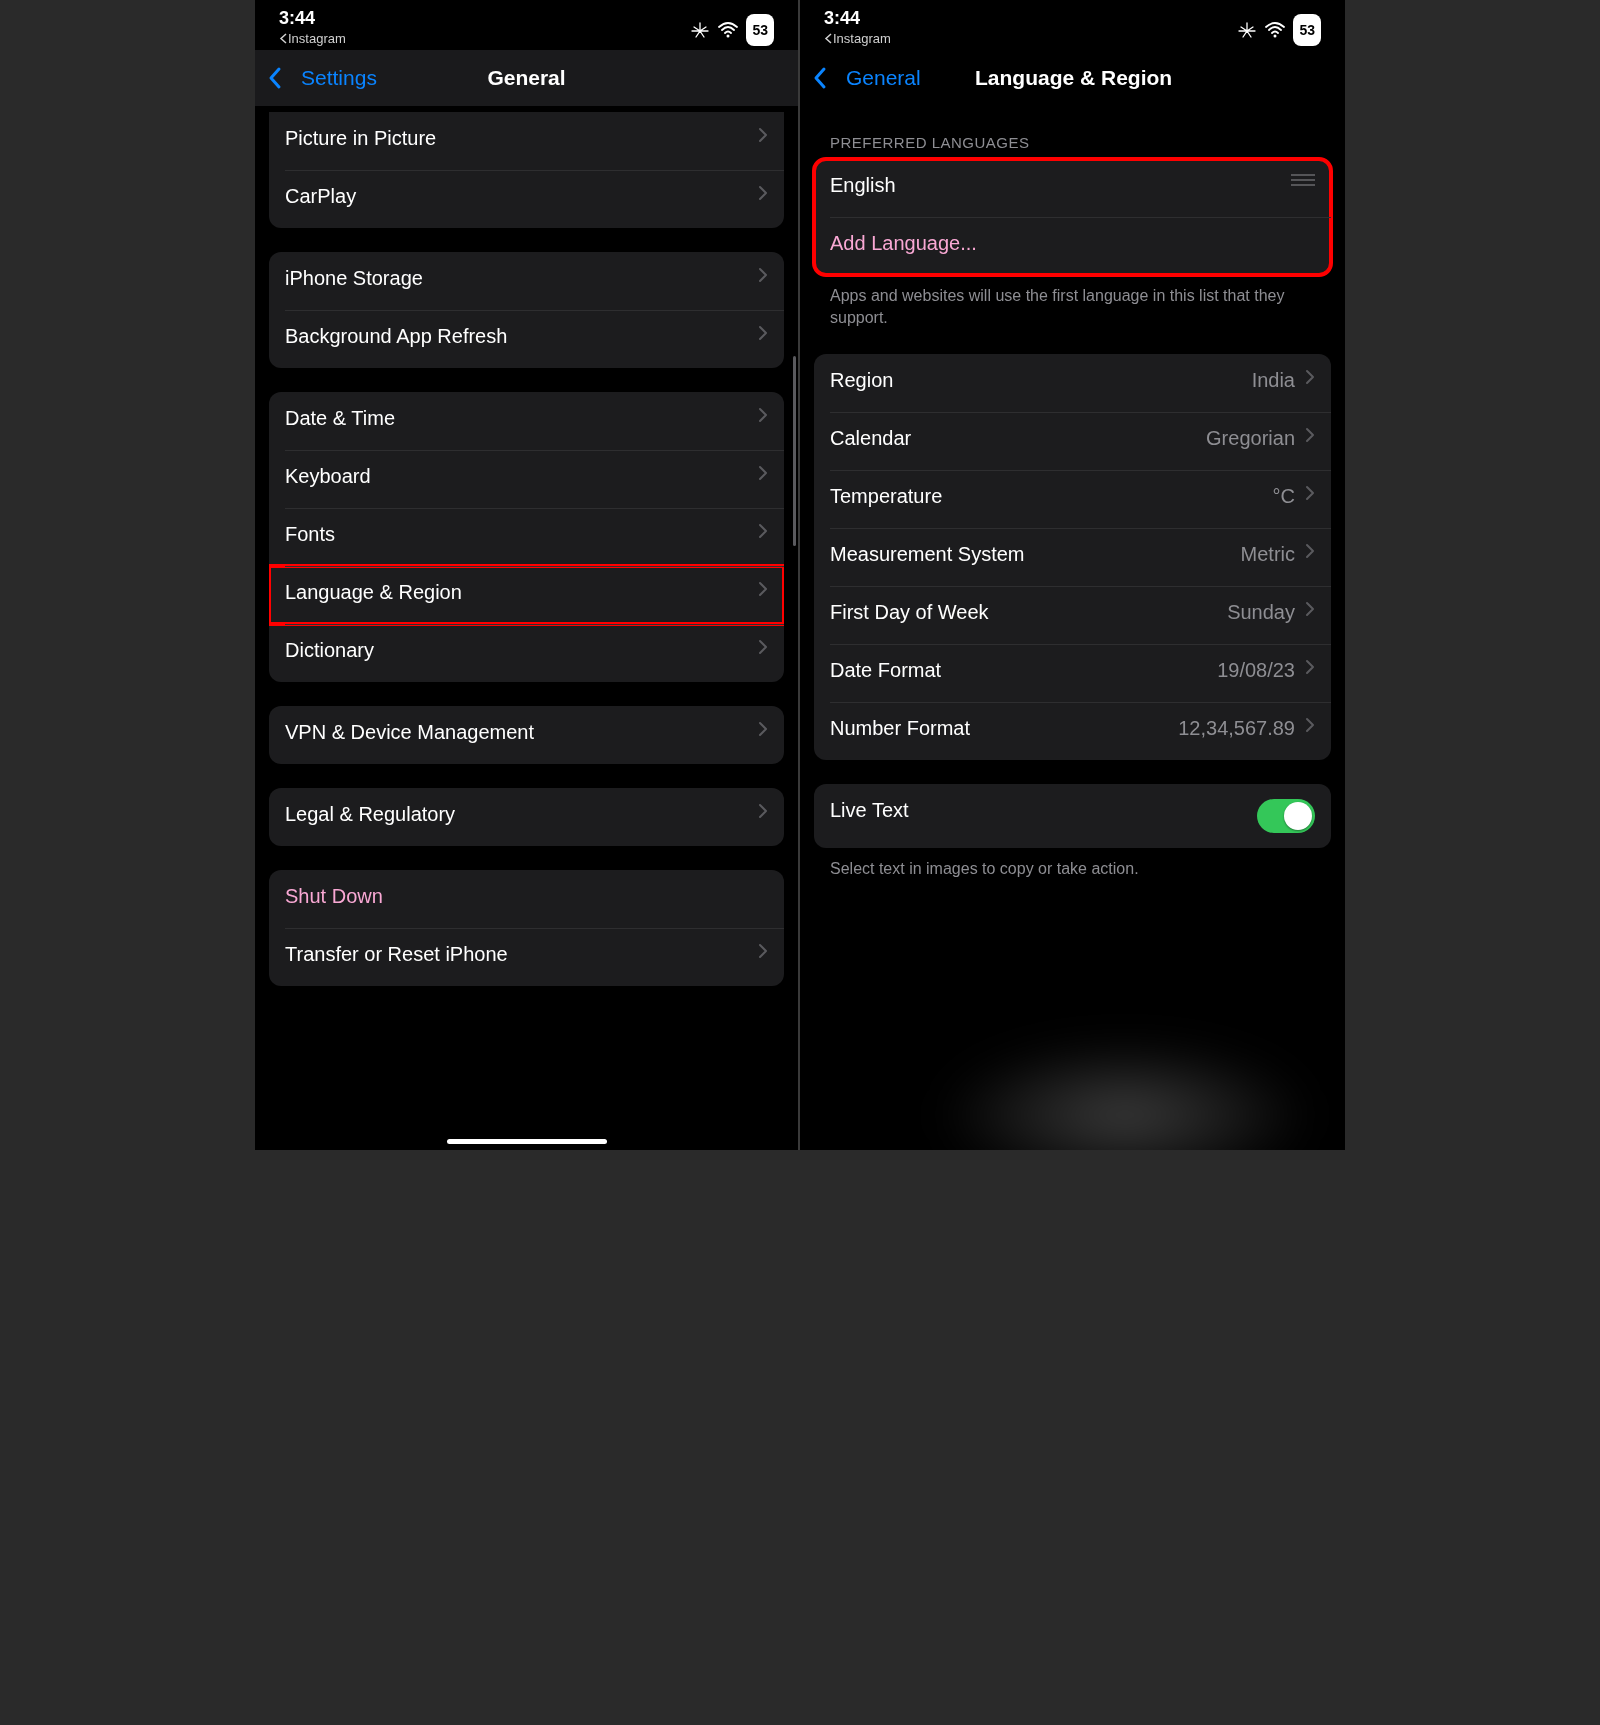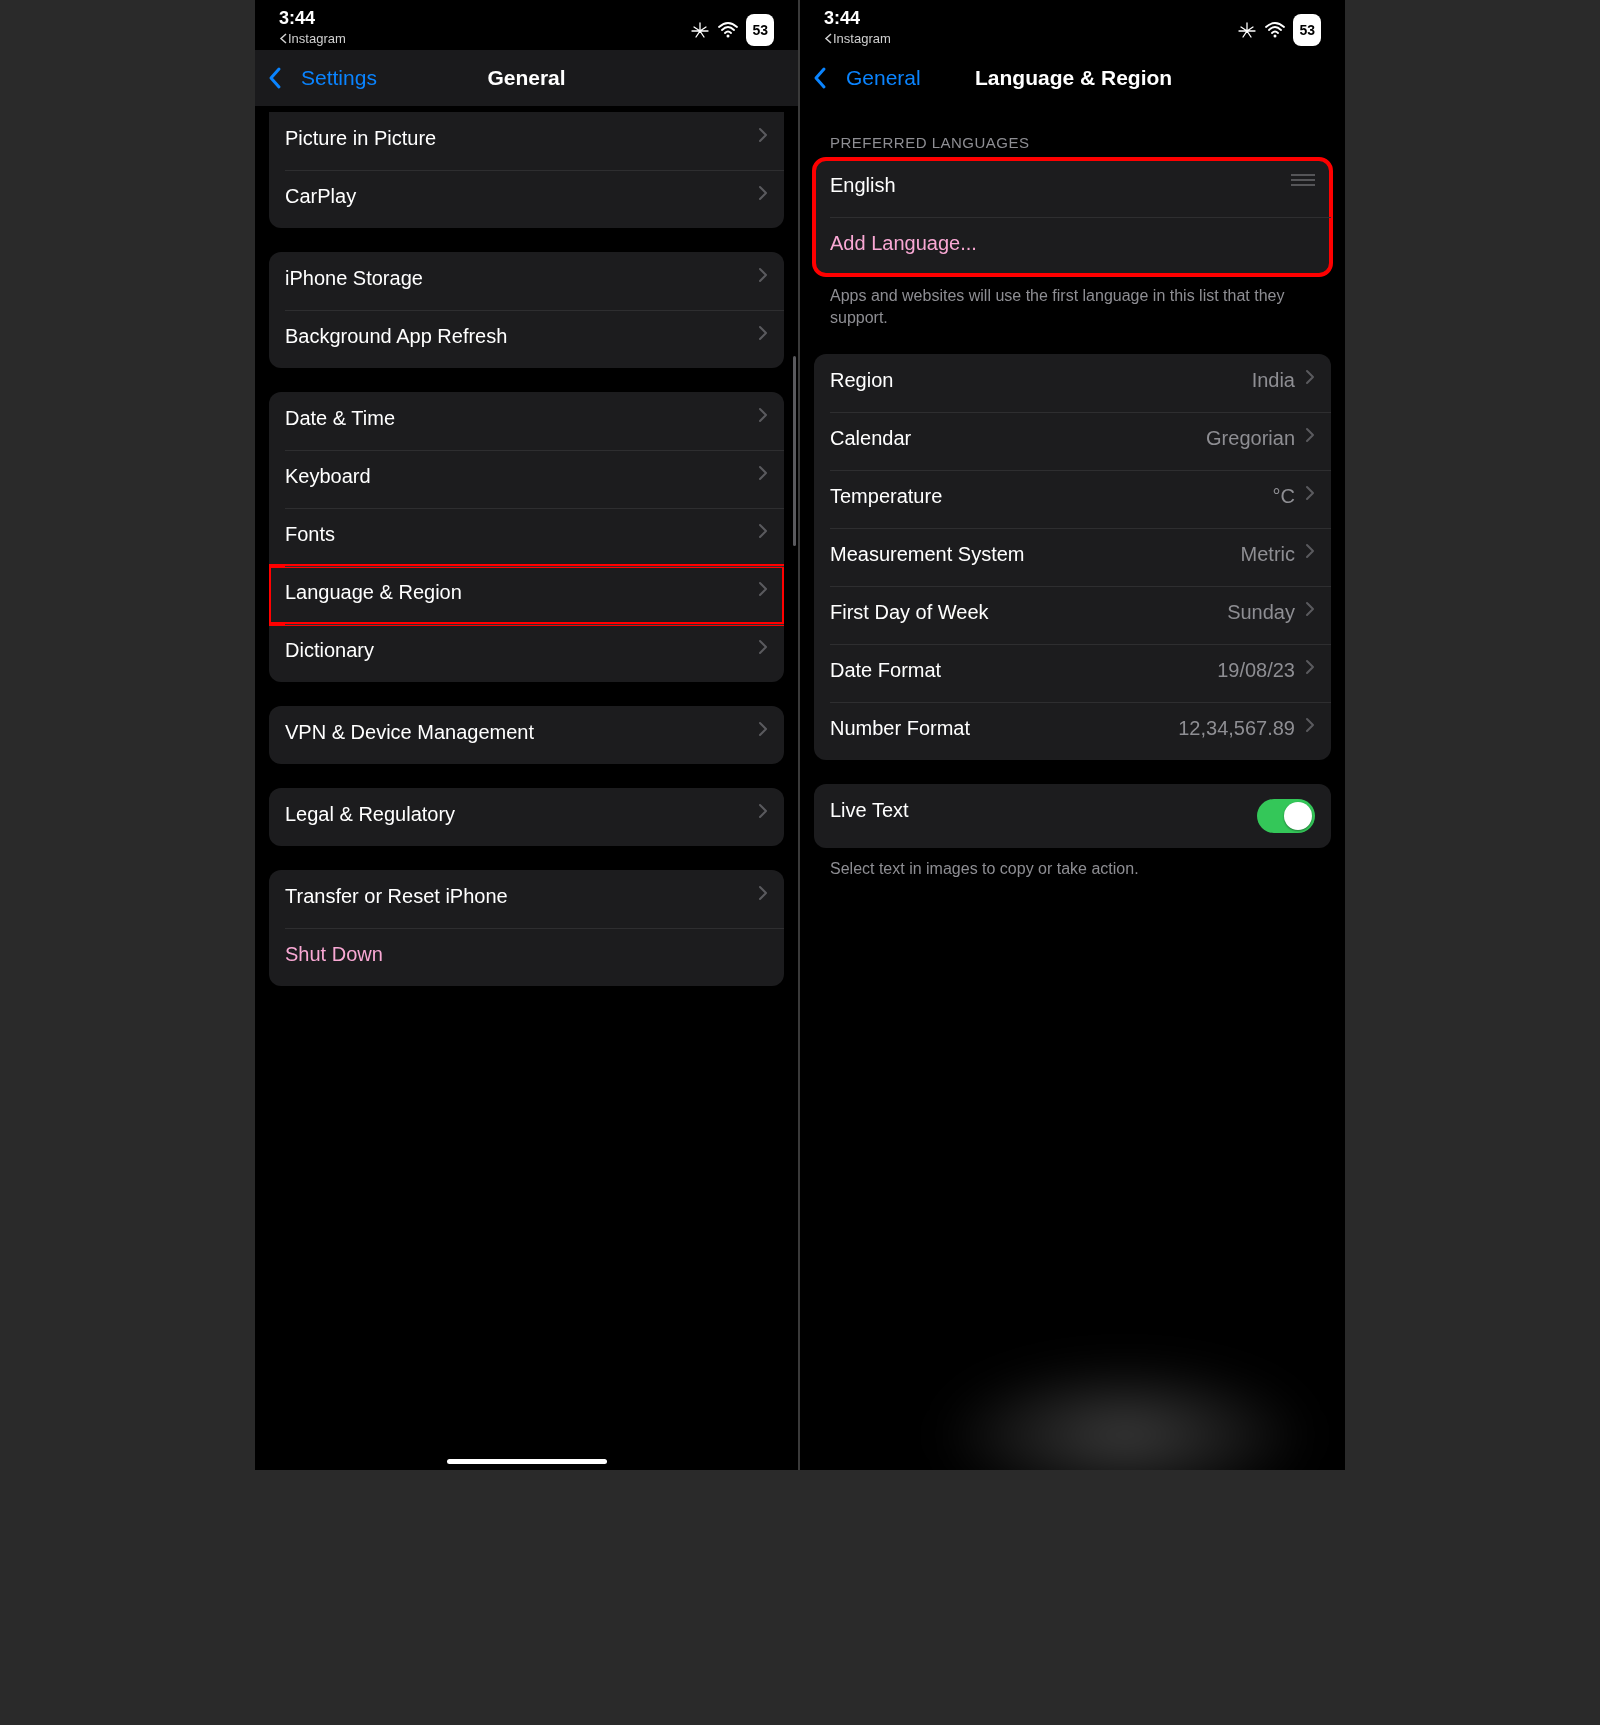--- a/index.html
+++ b/index.html
@@ -1,17 +1,17 @@
 <!DOCTYPE html>
 <html><head>
 <meta charset="utf-8">
 <style>
   * { box-sizing: border-box; margin: 0; padding: 0; }
   html, body { width: 1600px; height: 1725px; background: #2a2a2a; font-family: -apple-system, "Helvetica Neue", Arial, sans-serif; }
-  .stage { width: 1090px; height: 1470px; margin: 0 auto; background: #fff; position: relative; display: flex; }
+  .stage { width: 1090px; height: 1150px; margin: 0 auto; background: #fff; position: relative; display: flex; }
   .phone { width: 50%; height: 100%; background: #000; position: relative; overflow: hidden; }
   .phone-left { border-right: 2px solid #3a3a3a; }
   
   .statusbar { height: 50px; display: flex; justify-content: space-between; align-items: flex-end; padding: 0 24px 4px 24px; color: #fff; font-size: 18px; font-weight: 600; }
   .statusbar .left { display: flex; flex-direction: column; align-items: flex-start; }
   .statusbar .right { display: flex; align-items: center; gap: 8px; }
   .back-to-app { font-size: 13px; font-weight: 400; color: #d0d0d0; margin-top: 2px; display: flex; align-items: center; gap: 0; }
   .battery-pill { background: #fff; color: #000; font-size: 14px; font-weight: 700; border-radius: 8px; padding: 9px 6px; line-height: 1; }
   
   .navbar { height: 56px; display: flex; align-items: center; position: relative; padding: 0 12px; background: #1a1a1c; }
@@ -179,30 +179,30 @@
             <div class="row">
               <span class="label">Legal &amp; Regulatory</span>
               <span class="chev">
                 <svg width="10" height="16" viewBox="0 0 10 16">
                   <path d="M2 2 L8 8 L2 14" stroke="#5a5a5e" stroke-width="2" fill="none" stroke-linecap="round" stroke-linejoin="round"></path>
                 </svg>
               </span>
             </div>
           </div>
           <div class="group">
-            <div class="row">
-              <span class="label">Transfer or Reset iPhone</span>
-              <span class="chev">
-                <svg width="10" height="16" viewBox="0 0 10 16">
-                  <path d="M2 2 L8 8 L2 14" stroke="#5a5a5e" stroke-width="2" fill="none" stroke-linecap="round" stroke-linejoin="round"></path>
-                </svg>
-              </span>
-            </div>
             <div class="row link">
               <span class="label">Shut Down</span>
+            </div>
+            <div class="row">
+              <span class="label">Transfer or Reset iPhone</span>
+              <span class="chev">
+                <svg width="10" height="16" viewBox="0 0 10 16">
+                  <path d="M2 2 L8 8 L2 14" stroke="#5a5a5e" stroke-width="2" fill="none" stroke-linecap="round" stroke-linejoin="round"></path>
+                </svg>
+              </span>
             </div>
           </div>
         </div>
       <div class="scroll-hint"></div>
       <div class="home-ind"></div>
     </div>
   </div>
 
   <div class="phone">
     <div class="statusbar">

